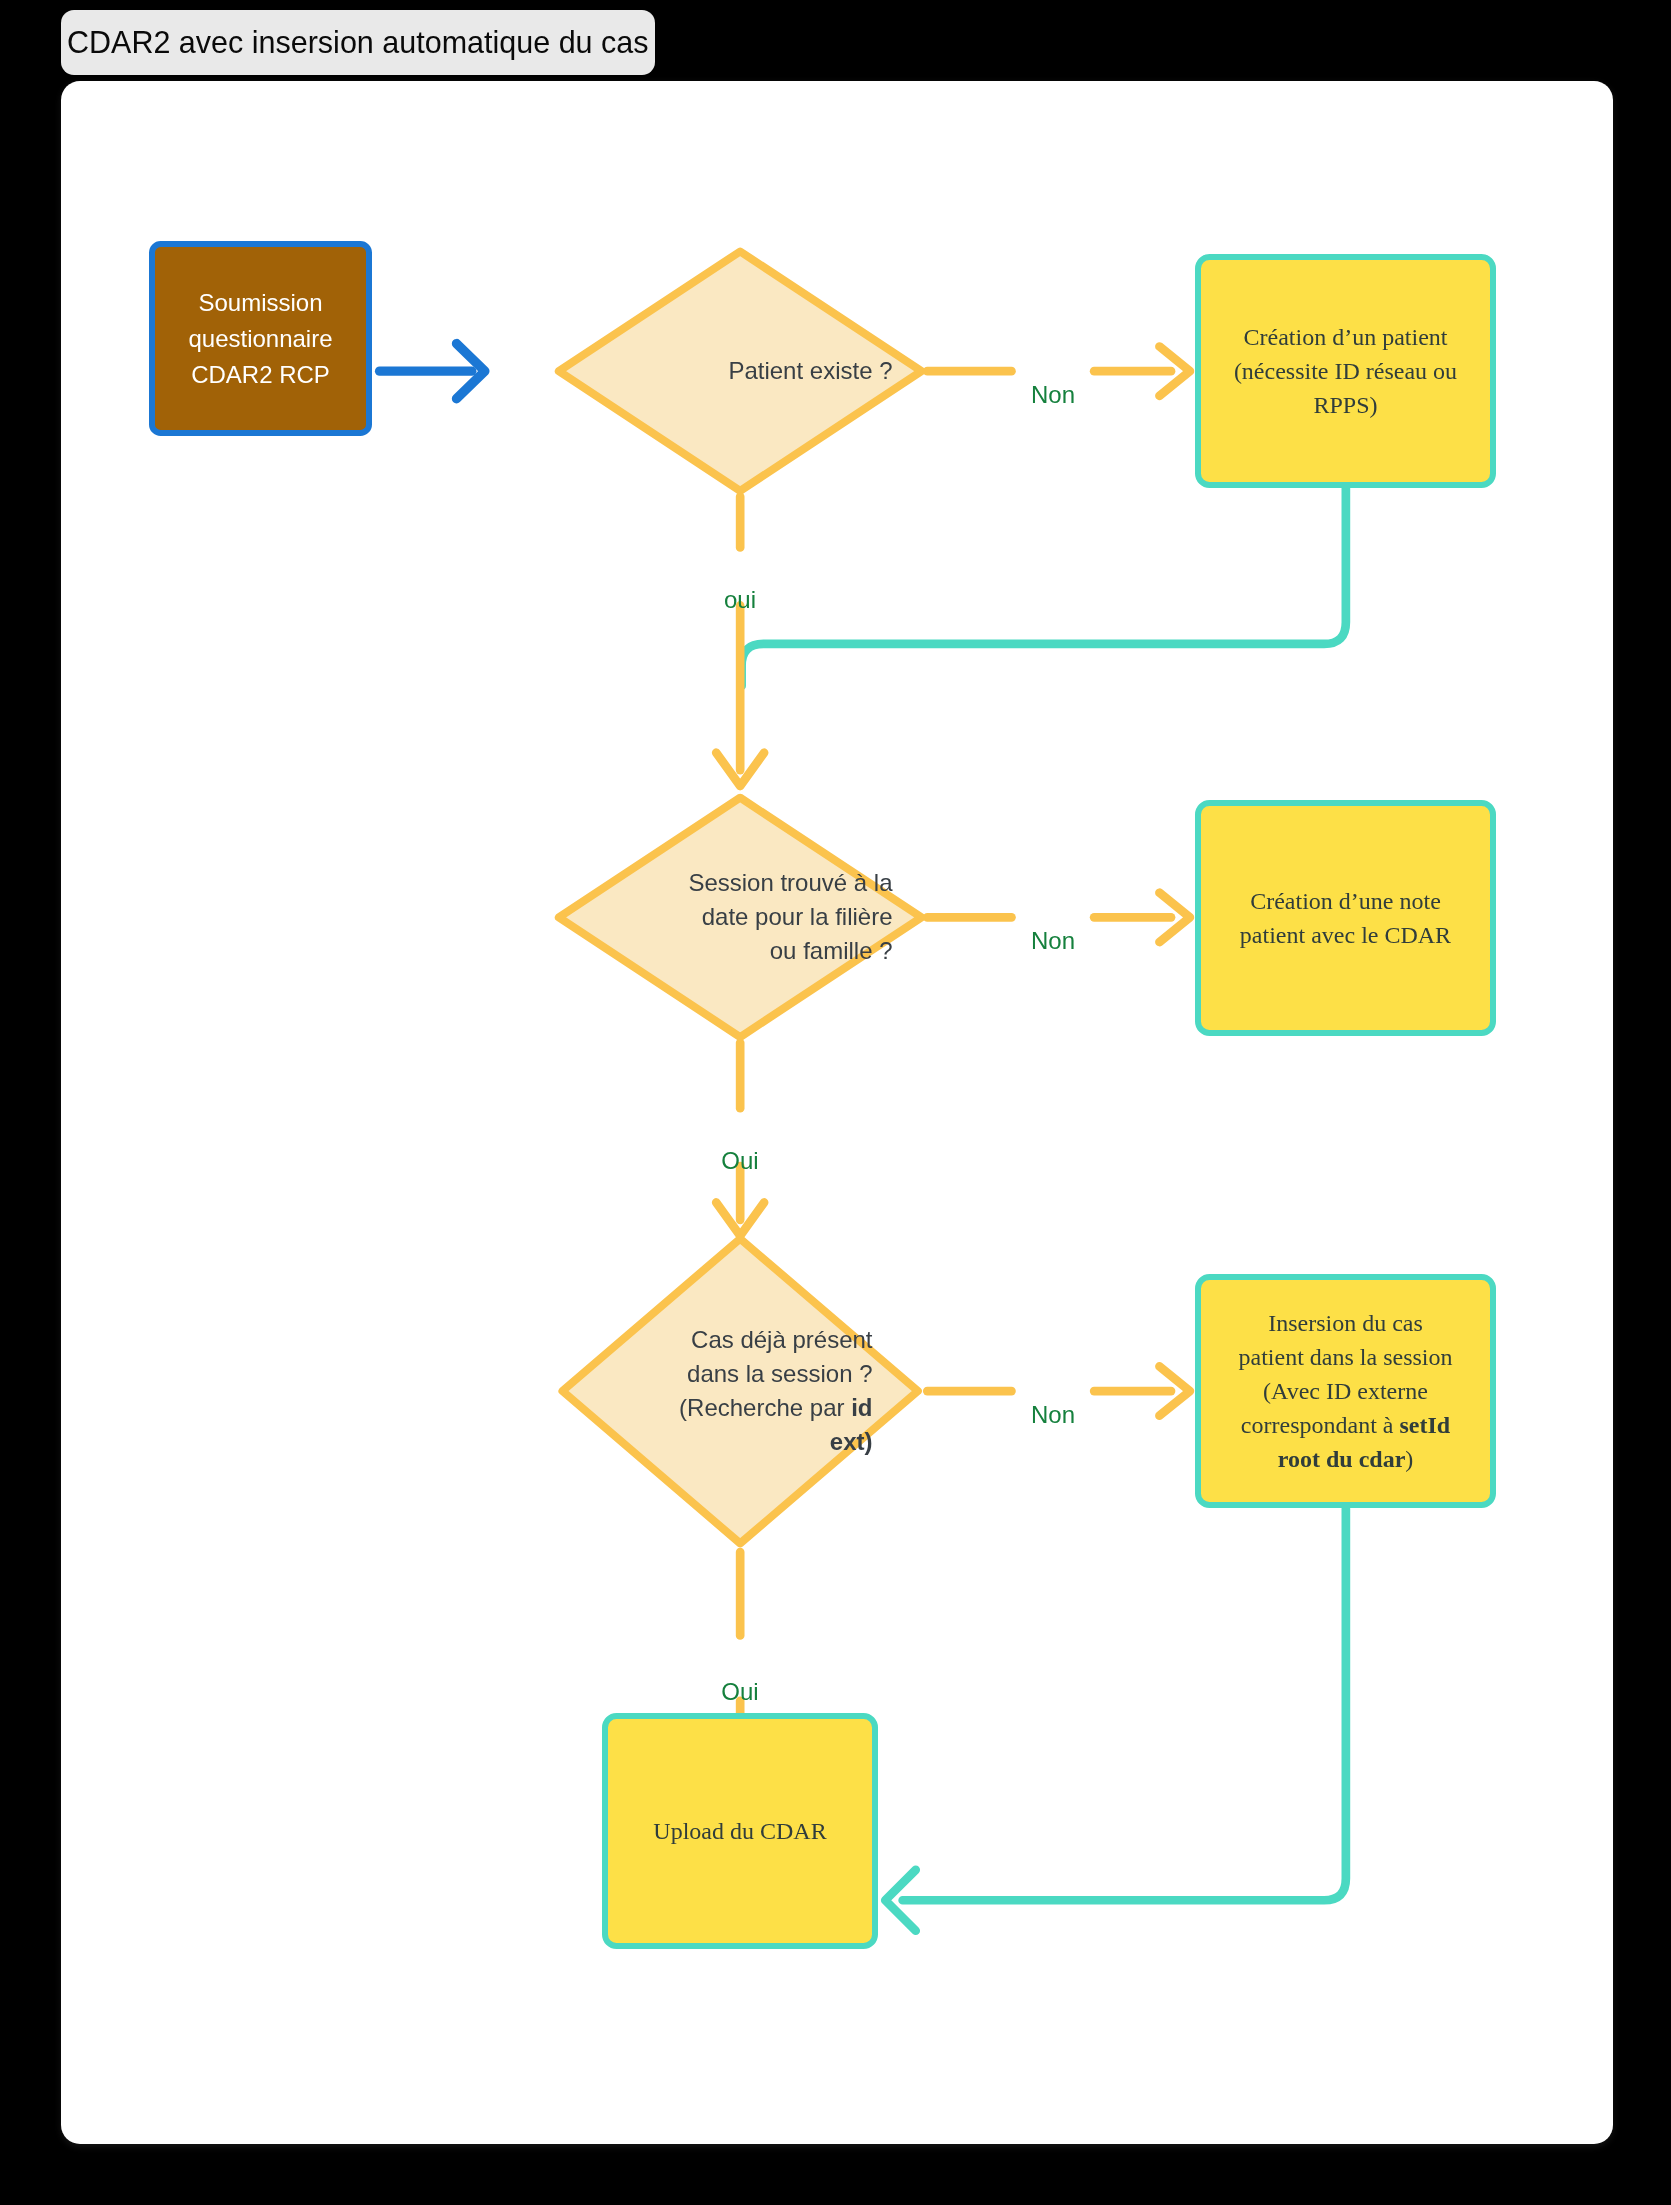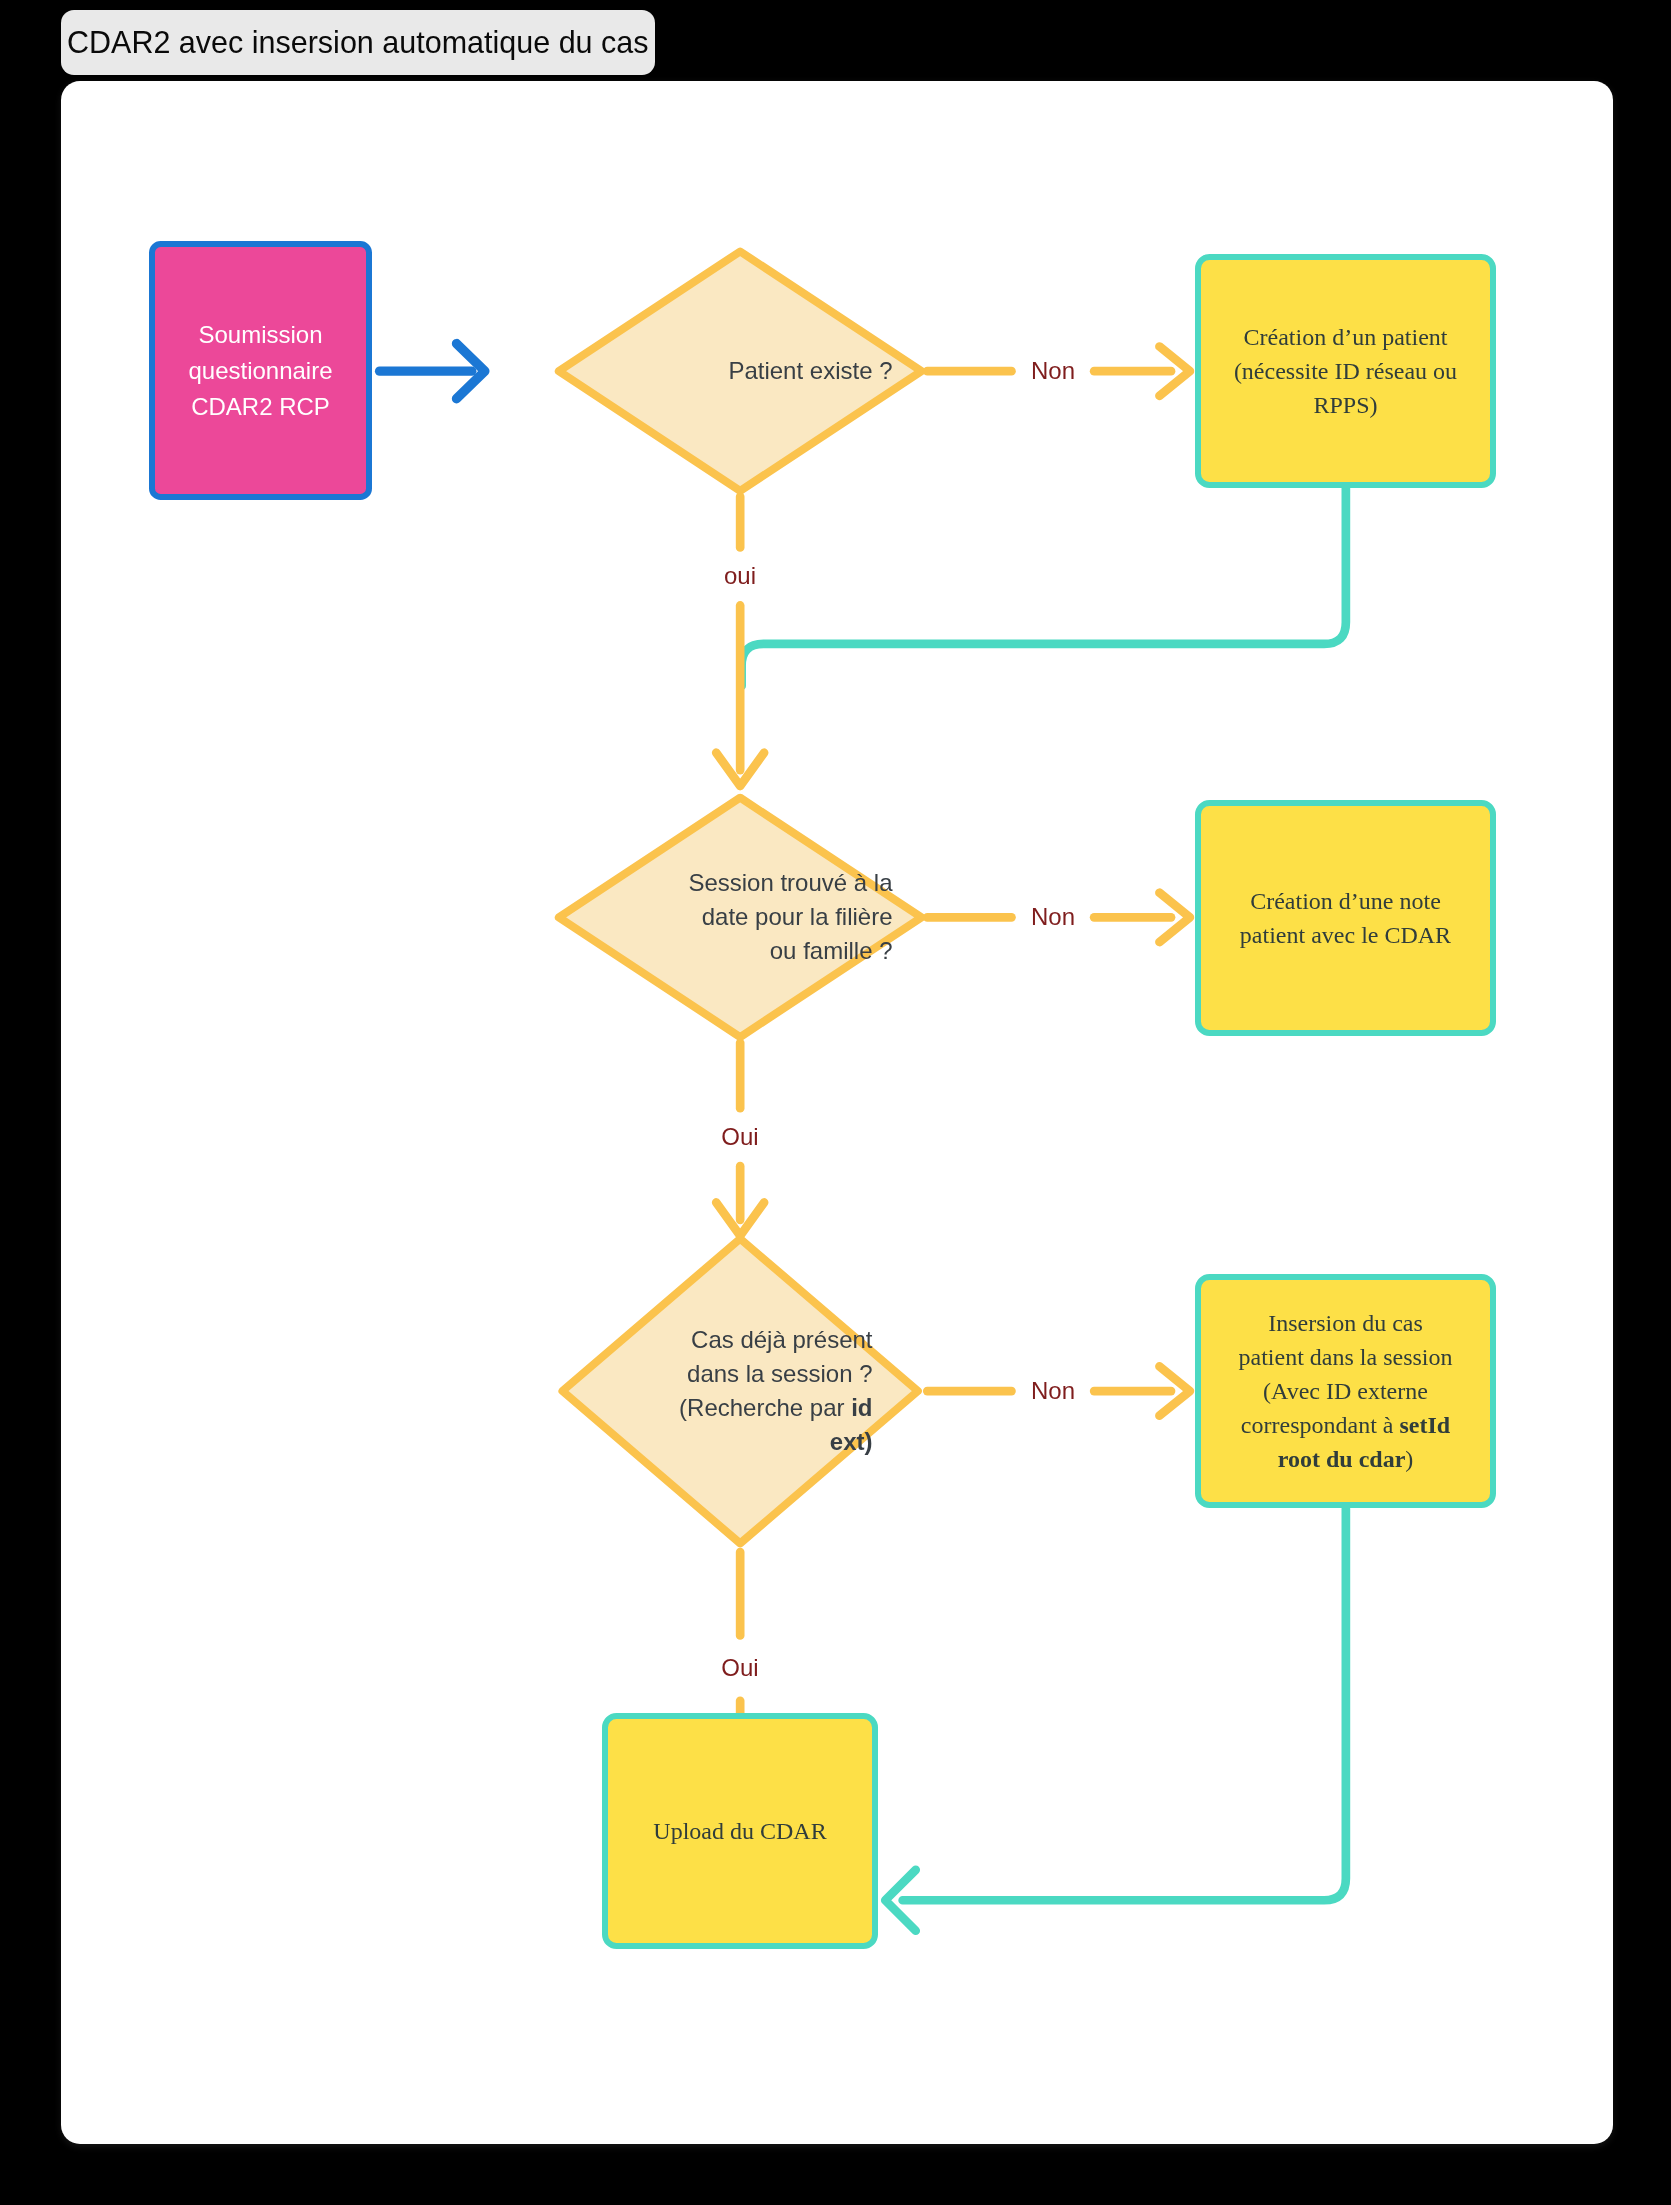--- a/index.html
+++ b/index.html
@@ -5,34 +5,34 @@
   html,body{margin:0;padding:0;background:#000;width:1671px;height:2205px;overflow:hidden;
     font-family:"Liberation Sans", sans-serif;}
   .title-pill{position:absolute;left:61px;top:10.2px;height:65px;line-height:65px;
     background:#e9e9e9;border-radius:13px;padding:0 6px;font-size:30.5px;font-weight:500;
     color:#0a0a0a;white-space:nowrap;box-shadow:0 1.5px 2.9px rgba(0,0,0,.4);}
   .canvas{position:absolute;left:61px;top:81px;width:1552px;height:2063px;background:#ffffff;
     border-radius:19px;box-shadow:0 2.9px 7.3px rgba(255,255,255,.08);}
   .canvas svg{position:absolute;left:0;top:0;}
   .node{position:absolute;box-sizing:border-box;display:flex;flex-direction:column;
     align-items:center;justify-content:center;text-align:center;font-size:24px;line-height:34px;}
-  .node-start{left:88px;top:160px;width:223px;height:259px;background:#ec4899;
+  .node-start{left:88px;top:160px;width:223px;height:195px;background:#a16207;
     border:6.5px solid #1b77d4;border-radius:11.6px;color:#ffffff;line-height:36px;}
   .node-teal{background:#fde047;border:6.5px solid #4bd9c2;border-radius:14.5px;color:#303d3b;font-family:Liberation Serif, serif;}
   .node-box1{left:1134px;top:173px;width:301px;height:234px;}
   .node-box2{left:1134px;top:719px;width:301px;height:236px;}
   .node-box3{left:1134px;top:1193px;width:301px;height:234px;}
   .node-upload{left:541px;top:1632px;width:276px;height:236px;}
   .diamond-text{position:absolute;transform:translate(-50%,-50%);width:305px;text-align:right;
     font-size:24px;line-height:34px;color:#383f45;}
   .dt1{left:679px;top:290px;}
   .dt2{left:679px;top:836px;}
   .dt3{left:659px;top:1310px;}
-  .edge-label{position:absolute;transform:translate(-50%,-50%);font-size:24px;color:#7f1d1d;
-    white-space:nowrap;}
+  .edge-label{position:absolute;transform:translate(-50%,-50%);font-size:24px;color:#15803d;
+    white-space:nowrap;margin-top:24px;}
   .el-non1{left:992px;top:290px;}
   .el-oui1{left:679px;top:495px;}
   .el-non2{left:992px;top:836px;}
   .el-oui2{left:679px;top:1056px;}
   .el-non3{left:992px;top:1310px;}
   .el-oui3{left:679px;top:1587px;}
   .b{font-weight:bold;}
 </style>
 </head>
 <body>

